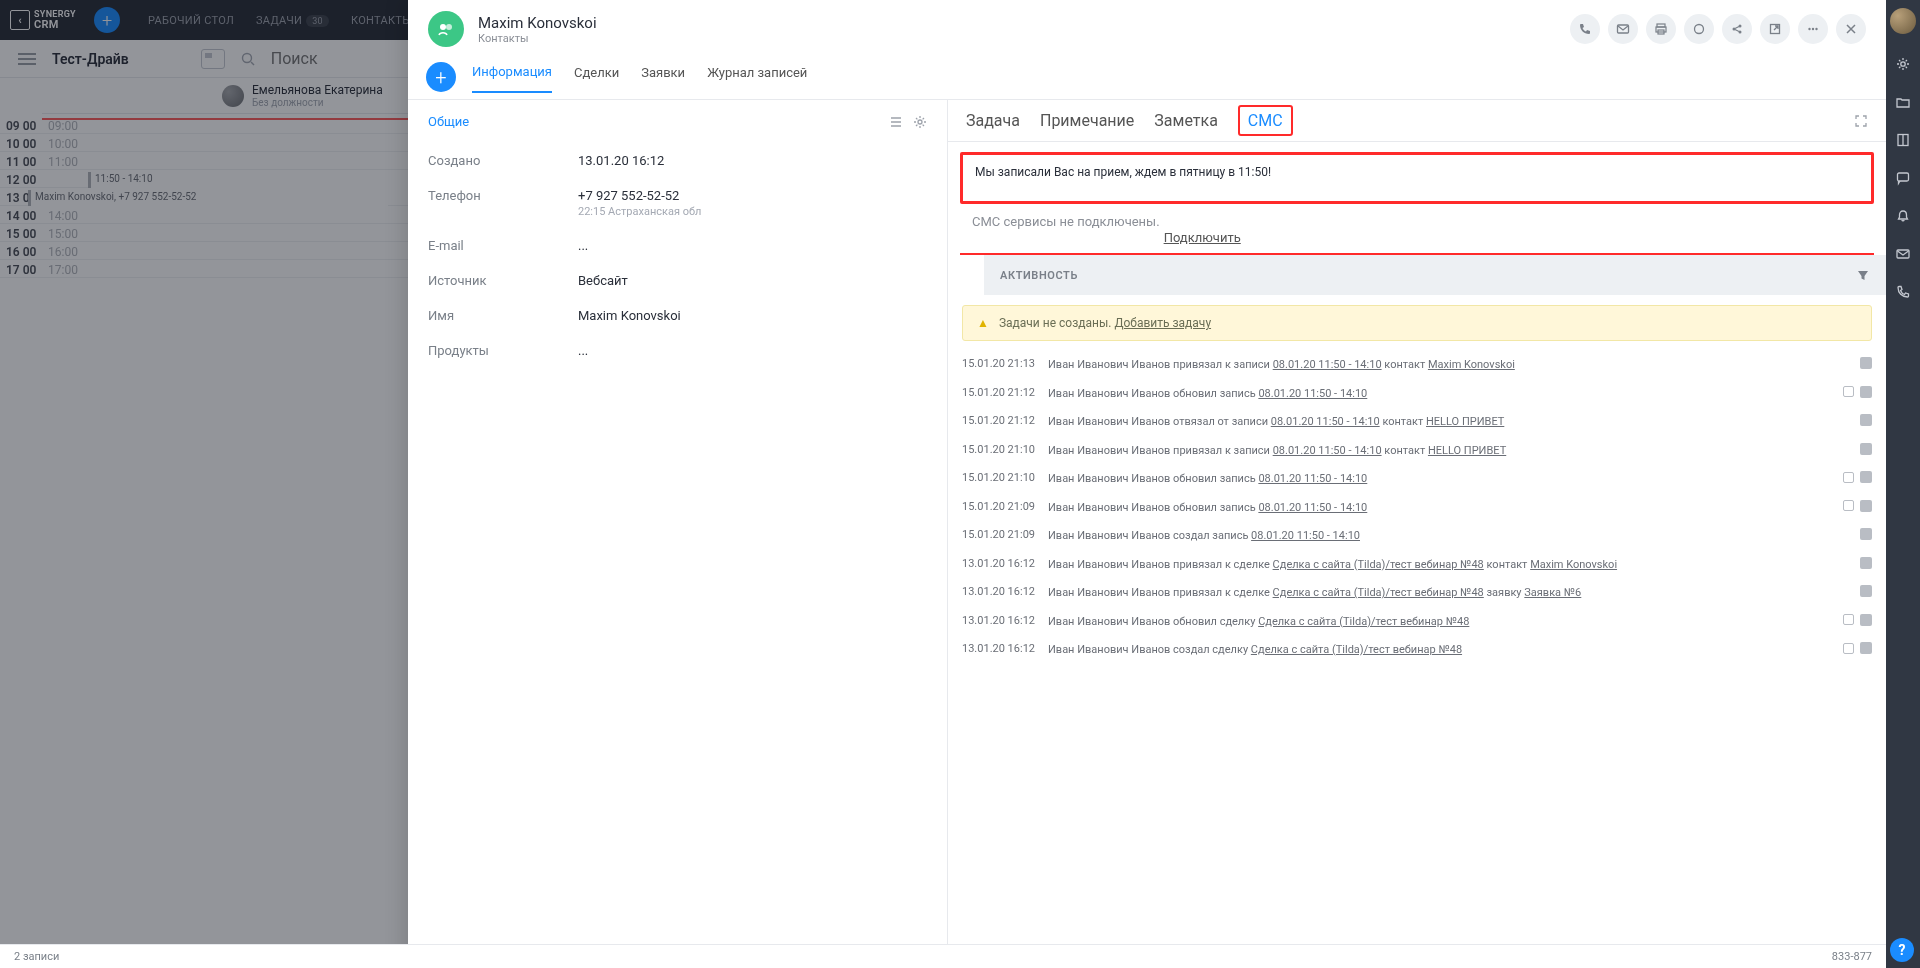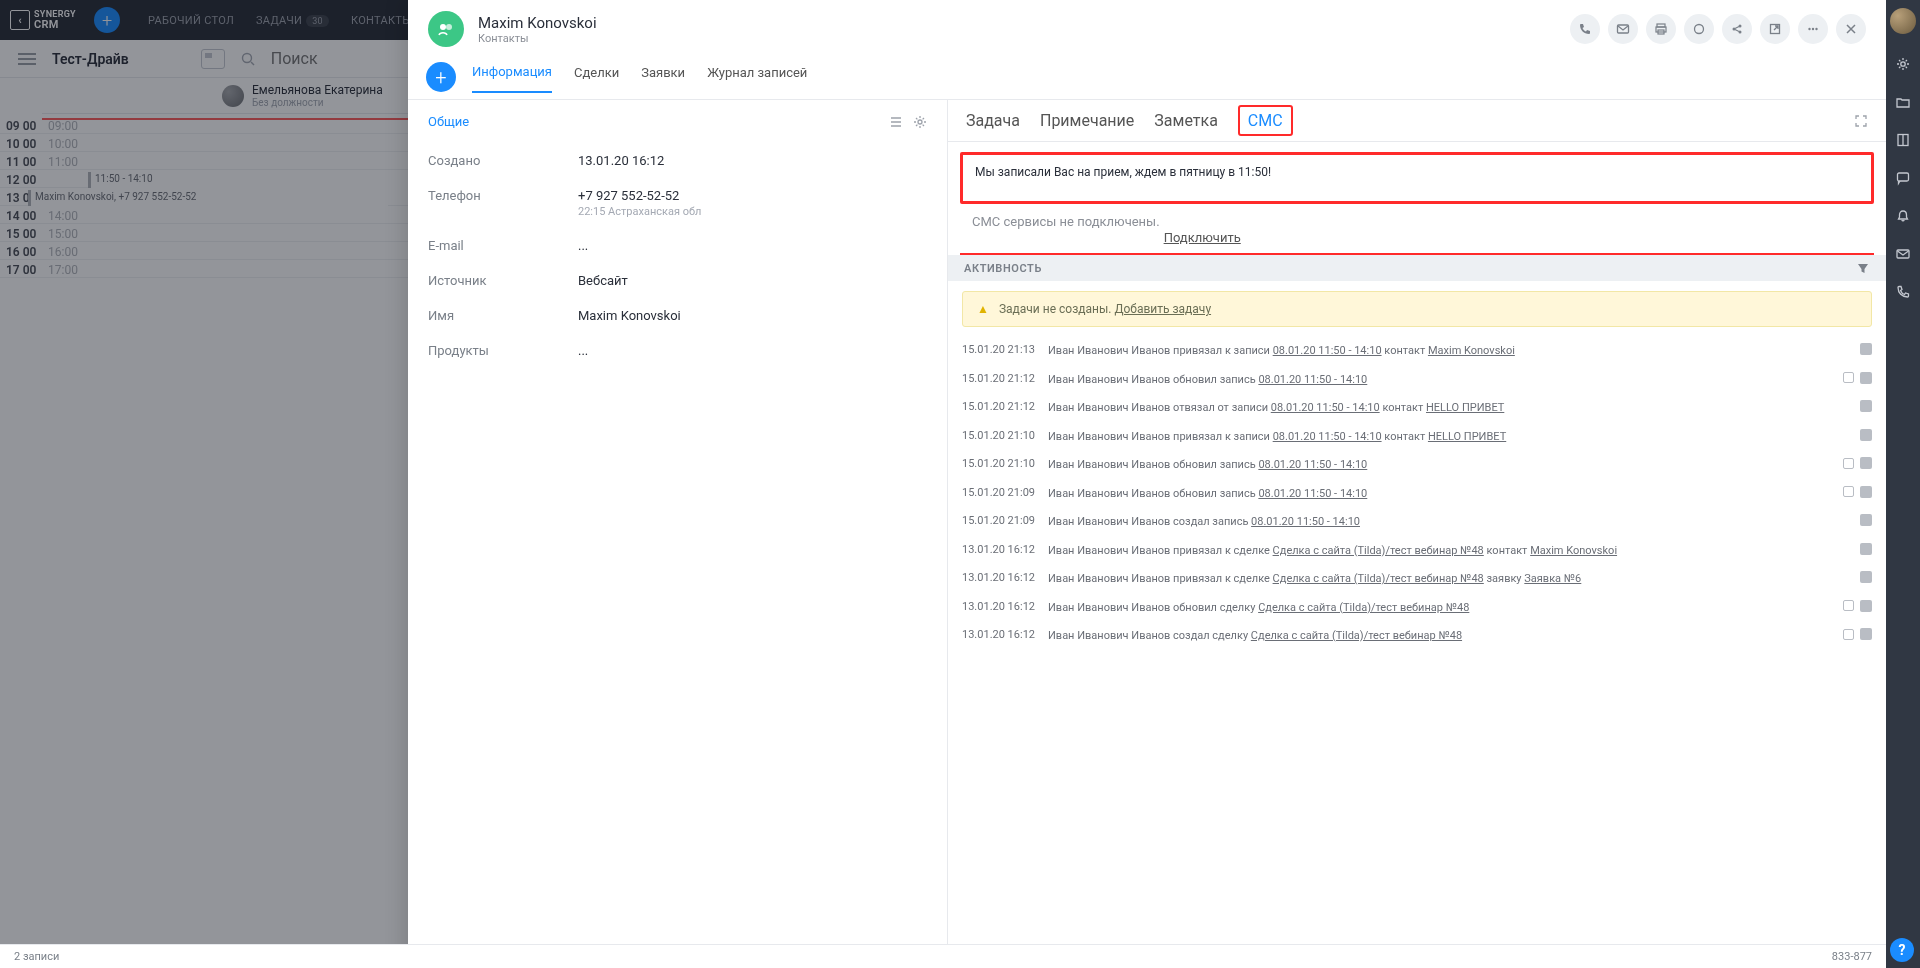--- a/index.html
+++ b/index.html
@@ -66,21 +66,21 @@
 .r-tab { cursor:pointer; }
 .r-tab.active { color:#1a8cff; }
 .r-tab.active.boxed { border:2px solid #ff2a2a; padding:4px 8px; border-radius:3px; }
 .expand-icon { margin-left:auto; color:#9da2ab; cursor:pointer; }
 
 .compose-wrap { padding:10px 12px 6px; }
 .compose { border:3px solid #ff2a2a; border-radius:2px; padding:10px 12px; min-height:52px; font-size:12px; color:#2a2f3a; }
 .sms-note { padding:4px 12px 8px; font-size:13px; color:#8b8f97; border-bottom:2px solid #ff2a2a; margin:0 12px 0 12px; display:flex; gap:4px; }
 .sms-note a { color:#555; text-decoration:underline; cursor:pointer;margin-top:16px; }
 
-.act-head { height:26px; background:#edf0f3; display:flex; align-items:center; justify-content:space-between; padding:0 16px; font-size:11px; letter-spacing:.6px; color:#7a8089; font-weight:600; }
+.act-head { height:40px; background:#edf0f3; display:flex; align-items:center; justify-content:space-between; padding:0 16px; font-size:11px; letter-spacing:.6px; color:#7a8089; font-weight:600;margin-left:36px; }
 .act-warn { margin:10px 14px; background:#fff7d9; border:1px solid #f2e7a6; border-radius:3px; padding:10px 14px; font-size:12px; color:#6a6e55; display:flex; align-items:center; gap:10px; }
 .warn-tri { color:#e0b300; }
 .act-warn a { text-decoration:underline; cursor:pointer; color:#6a6e55; }
 
 .feed { flex:1; overflow:auto; padding:0 14px 14px; }
 .feed-row { display:flex; gap:10px; padding:6px 0; font-size:11px; color:#6a6e76; align-items:flex-start; }
 .feed-time { width:76px; flex-shrink:0; color:#6a6e76; }
 .feed-text { flex:1; line-height:1.5; }
 .feed-text .lnk { color:#6a6e76; text-decoration:underline; cursor:pointer; }
 .feed-ic { display:flex; gap:6px; color:#b1b4ba; align-items:center; }

